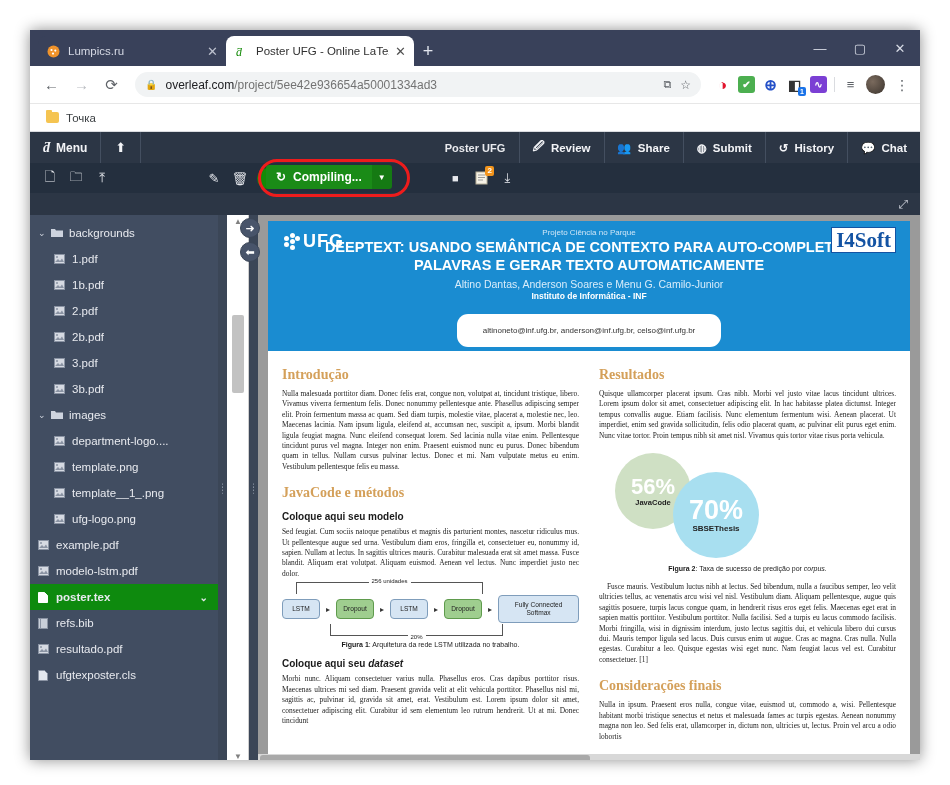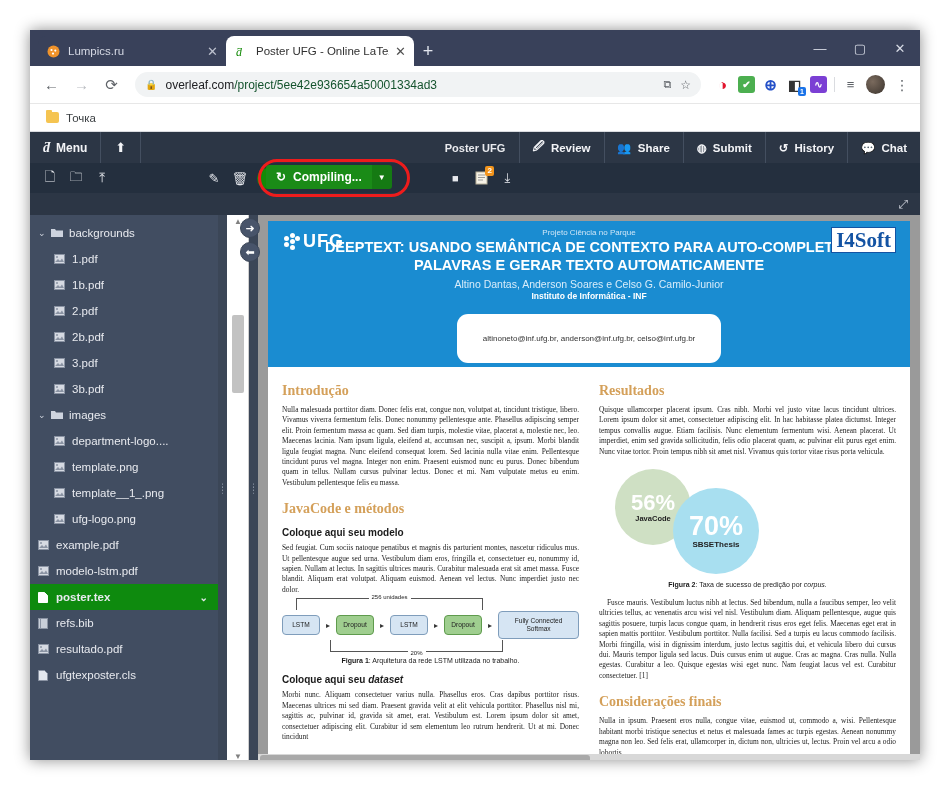--- a/index.html
+++ b/index.html
@@ -58,21 +58,21 @@
     justify-content: center; color: #5f6368; font-size: 15px; margin-right: 3px;
   }
   .navbtn.dim { color: #b9bcc1; }
   .omnibox {
     flex: 1 1 auto; height: 25px; background: #f1f3f4; border-radius: 13px;
     display: flex; align-items: center; padding: 0 10px; margin: 0 7px;
     font-size: 12px; color: #3c4043;
   }
   .omnibox .lock { font-size: 10px; margin-right: 8px; color: #5f6368; }
   .omnibox .host { color: #202124; }
-  .omnibox .path { color: #14532d; text-align: right; }
+  .omnibox .path { color: #737373; text-align: right; }
   .extbar { display: flex; align-items: center; gap: 7px; padding-left: 6px; }
   .ext { width: 17px; height: 17px; border-radius: 3px; display: flex;
          align-items: center; justify-content: center; font-size: 10px;
          color: #fff; font-weight: bold; position: relative; }
   .ext-badge {
     position: absolute; right: -3px; bottom: -3px; background: #1a73e8;
     color: #fff; font-size: 7px; border-radius: 2px; padding: 0 2px; line-height: 9px;
   }
   .avatar { width: 19px; height: 19px; border-radius: 50%;
             background: radial-gradient(circle at 35% 35%, #7a6a5d, #3a332d); }
@@ -221,21 +221,21 @@
   }
   .proj-sub { color: #cfe6f7; font-size: 8px; margin-bottom: 1px; }
   .poster-title {
     color: #ffffff; font-size: 14.5px; font-weight: bold; text-align: center;
     line-height: 18px; max-width: 560px;
   }
   .poster-authors { color: #d8ecfa; font-size: 10.5px; margin-top: 4px; }
   .poster-inst { color: #ffffff; font-size: 8.5px; font-weight: bold; margin-top: 1px; }
   .email-pill {
     background: #fff; border-radius: 11px; font-size: 8px; color: #333;
-    padding: 20px 26px; margin-top: 7px; position: relative; top: 6px;
+    padding: 12px 26px; margin-top: 7px; position: relative; top: 6px;
   }
   .poster-cols { display: flex; padding: 16px 14px 0 14px; gap: 20px; }
   .pcol { flex: 1 1 0; min-width: 0; }
   .sec-title {
     color: #d4a05a; font-family: "Liberation Serif", serif; font-size: 14px;
     font-weight: bold; margin-bottom: 6px;
   }
   .sub-title {
     color: #1a1a1a; font-size: 10px; font-weight: bold; margin: 10px 0 5px 0;
   }
@@ -642,21 +642,21 @@
                 <i style="left:6px;top:6px"></i>
               <i style="left:0;top:9px"></i>
                 <i style="left:6px;top:12px"></i>
                 <i style="left:11px;top:3px"></i>
             </span>
             <span>UFG</span>
           </div>
           <div class="i4soft">I4Soft</div>
           <div class="proj-sub">Projeto Ciência no Parque</div>
           <div class="poster-title">DEEPTEXT: USANDO SEMÂNTICA DE CONTEXTO PARA AUTO-COMPLETAR PALAVRAS E GERAR TEXTO AUTOMATICAMENTE</div>
-          <div class="poster-authors">Altino Dantas, Anderson Soares e Celso G. Camilo-Junior</div>
+          <div class="poster-authors">Altino Dantas, Anderson Soares e Menu G. Camilo-Junior</div>
           <div class="poster-inst">Instituto de Informática - INF</div>
           <div class="email-pill">altinoneto@inf.ufg.br, anderson@inf.ufg.br, celso@inf.ufg.br</div>
         </div>
 
         <div class="poster-cols">
 
           <div class="pcol">
             <div class="sec-title">Introdução</div>
             <div class="ptext">Nulla malesuada porttitor diam. Donec felis erat, congue non, volutpat at, tincidunt tristique, libero. Vivamus viverra fermentum felis. Donec nonummy pellentesque ante. Phasellus adipiscing semper elit. Proin fermentum massa ac quam. Sed diam turpis, molestie vitae, placerat a, molestie nec, leo. Maecenas lacinia. Nam ipsum ligula, eleifend at, accumsan nec, suscipit a, ipsum. Morbi blandit ligula feugiat magna. Nunc eleifend consequat lorem. Sed lacinia nulla vitae enim. Pellentesque tincidunt purus vel magna. Integer non enim. Praesent euismod nunc eu purus. Donec bibendum quam in tellus. Nullam cursus pulvinar lectus. Donec et mi. Nam vulputate metus eu enim. Vestibulum pellentesque felis eu massa.</div>
 

